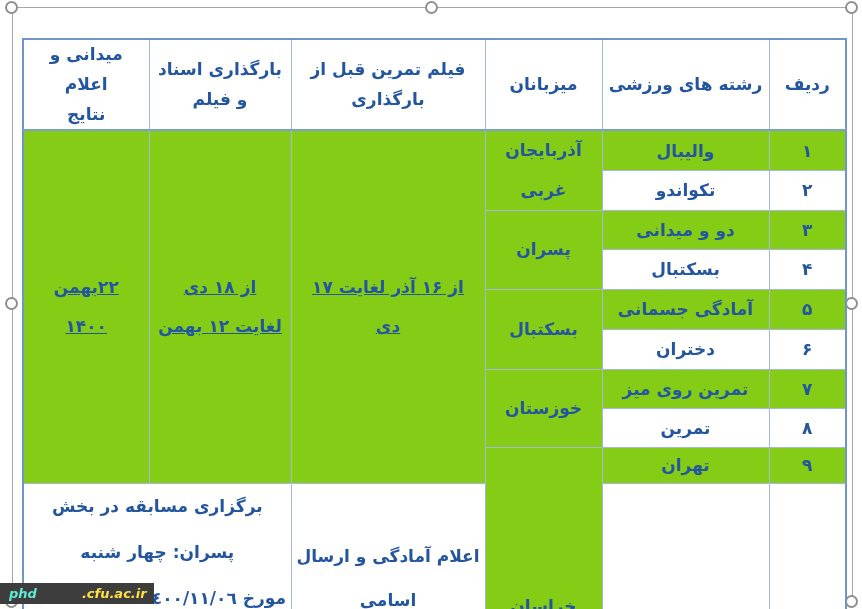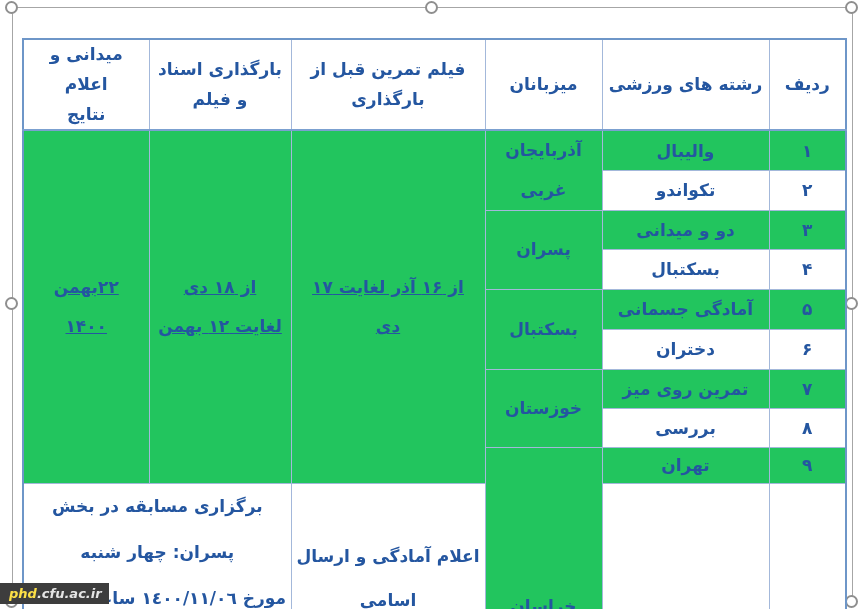--- a/index.html
+++ b/index.html
@@ -45,21 +45,21 @@
     font-size: 17px;
     padding: 0 4px;
     overflow: hidden;
   }
   thead td {
     font-size: 16.5px;
     line-height: 1.75;
     border-bottom: 2px solid #7ba0d0 !important;
     background: #ffffff;
   }
-  td.shade { background: #22c55e; }
+  td.shade { background: #84cc16; }
   td.preline { white-space: pre-line; }
   td.host { line-height: 2.3; }
   td.period { line-height: 2.3; text-decoration: underline; }
   td.toptext { vertical-align: top; padding-top: 9px; }
   td.note-schedule {
     font-size: 12.5px;
     line-height: 2.7;
     white-space: pre-line;
     background: #ffffff;
   }
@@ -77,22 +77,22 @@
     height: 20px;
     padding: 1px 7px 0 9px;
     background: #3d3d3d;
     font-style: italic;
     font-weight: bold;
     font-size: 13px;
     line-height: 19px;
     z-index: 5;
     white-space: nowrap;
   }
-  .watermark .wm-prefix { color: #fde047; }
-  .watermark .wm-suffix { color: #e5e5e5; }
+  .watermark .wm-prefix { color: #5eead4; }
+  .watermark .wm-suffix { color: #fde047; margin-left: 45px; }
 </style>
 </head>
 <body>
 
 <div class="stage">
 
   <div class="sel-line h" style="left:12px; top:7px; width:840px;"></div>
   <div class="sel-line h" style="left:12px; top:601px; width:840px;"></div>
   <div class="sel-line v" style="left:12px; top:7px; height:594px;"></div>
   <div class="sel-line v" style="left:852px; top:7px; height:594px;"></div>
@@ -163,21 +163,21 @@
         <td>۶</td>
         <td>دختران</td>
       </tr>
       <tr style="height:39px;">
         <td class="shade">۷</td>
         <td class="shade">تمرین روی میز</td>
         <td class="shade host" rowspan="2">خوزستان</td>
       </tr>
       <tr style="height:39px;">
         <td>۸</td>
-        <td>بررسی</td>
+        <td>تمرین</td>
       </tr>
       <tr style="height:36px;">
         <td class="shade">۹</td>
         <td class="shade">تهران</td>
         <td class="shade host preline" rowspan="2">خراسان
 شمالی</td>
       </tr>
       <tr style="height:142px;">
         <td class="toptext">۱۰</td>
         <td class="toptext">شطرنج</td>

